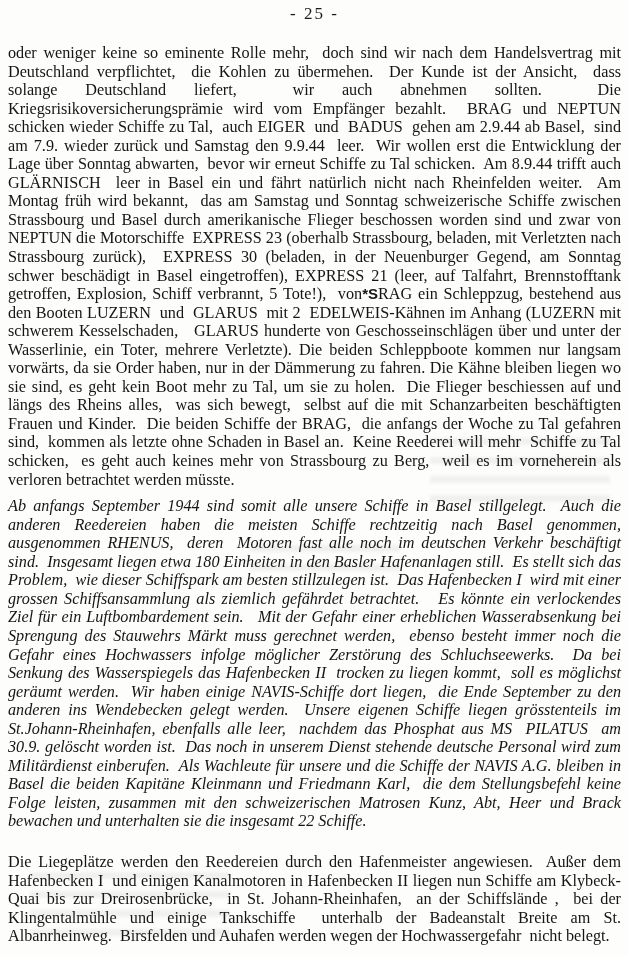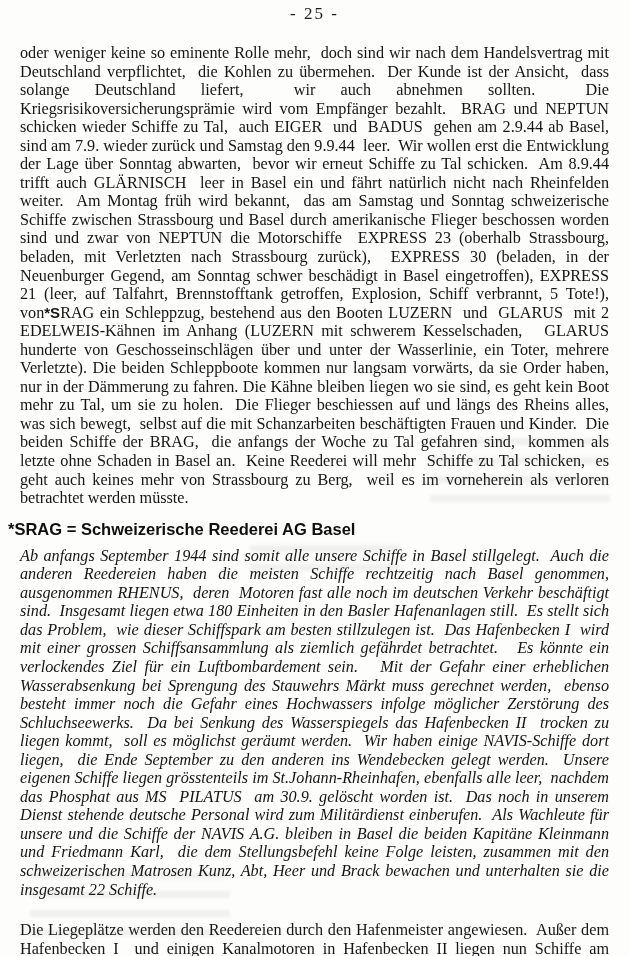--- a/index.html
+++ b/index.html
@@ -20,21 +20,21 @@
   }
   .page-number {
     text-align: center;
     font-size: 17px;
     line-height: 18px;
     letter-spacing: 2px;
     margin-bottom: 21px;
     color: #1b1b1b;
   }
   .body-text {
-    margin: 12px;
+    margin: 0;
     font-size: 16.2px;
     line-height: 18.55px;
     text-align: justify;
     white-space: pre-wrap;
     color: #151515;
   }
   .marker {
     font-family: "Liberation Sans", sans-serif;
     font-weight: bold;
     font-size: 15px;
@@ -68,21 +68,20 @@
 </style>
 </head>
 <body>
 
 <div class="page">
 
   <div class="page-number">-  25 -</div>
 
   <p class="body-text"><span>oder weniger keine so eminente Rolle mehr,  doch sind wir nach dem Handelsvertrag mit Deutschland verpflichtet,  die Kohlen zu übermehen.  Der Kunde ist der Ansicht,  dass solange Deutschland liefert,  wir auch abnehmen sollten.  Die Kriegsrisikoversicherungsprämie wird vom Empfänger bezahlt.  BRAG und NEPTUN schicken wieder Schiffe zu Tal,  auch EIGER  und  BADUS  gehen am 2.9.44 ab Basel,  sind am 7.9. wieder zurück und Samstag den 9.9.44  leer.  Wir wollen erst die Entwicklung der Lage über Sonntag abwarten,  bevor wir erneut Schiffe zu Tal schicken.  Am 8.9.44 trifft auch GLÄRNISCH  leer in Basel ein und fährt natürlich nicht nach Rheinfelden weiter.  Am Montag früh wird bekannt,  das am Samstag und Sonntag schweizerische Schiffe zwischen Strassbourg und Basel durch amerikanische Flieger beschossen worden sind und zwar von NEPTUN die Motorschiffe  EXPRESS 23 (oberhalb Strassbourg, beladen, mit Verletzten nach Strassbourg zurück),  EXPRESS 30 (beladen, in der Neuenburger Gegend, am Sonntag schwer beschädigt in Basel eingetroffen), EXPRESS 21 (leer, auf Talfahrt, Brennstofftank getroffen, Explosion, Schiff verbrannt, 5 Tote!),  von</span><span class="marker">*S</span><span>RAG ein Schleppzug, bestehend aus den Booten LUZERN  und  GLARUS  mit 2  EDELWEIS-Kähnen im Anhang (LUZERN mit schwerem Kesselschaden,   GLARUS hunderte von Geschosseinschlägen über und unter der Wasserlinie, ein Toter, mehrere Verletzte). Die beiden Schleppboote kommen nur langsam vorwärts, da sie Order haben, nur in der Dämmerung zu fahren. Die Kähne bleiben liegen wo sie sind, es geht kein Boot mehr zu Tal, um sie zu holen.  Die Flieger beschiessen auf und längs des Rheins alles,  was sich bewegt,  selbst auf die mit Schanzarbeiten beschäftigten Frauen und Kinder.  Die beiden Schiffe der BRAG,  die anfangs der Woche zu Tal gefahren sind,  kommen als letzte ohne Schaden in Basel an.  Keine Reederei will mehr  Schiffe zu Tal schicken,  es geht auch keines mehr von Strassbourg zu Berg,  weil es im vorneherein als verloren betrachtet werden müsste.</span></p>
 
-  <p class="footnote">*SRAG = Schweizerische Reederei AG Basel</p>
 
   <p class="body-text para-2">Ab anfangs September 1944 sind somit alle unsere Schiffe in Basel stillgelegt.  Auch die anderen Reedereien haben die meisten Schiffe rechtzeitig nach Basel genommen, ausgenommen RHENUS,  deren  Motoren fast alle noch im deutschen Verkehr beschäftigt sind.  Insgesamt liegen etwa 180 Einheiten in den Basler Hafenanlagen still.  Es stellt sich das Problem,  wie dieser Schiffspark am besten stillzulegen ist.  Das Hafenbecken I  wird mit einer grossen Schiffsansammlung als ziemlich gefährdet betrachtet.   Es könnte ein verlockendes Ziel für ein Luftbombardement sein.   Mit der Gefahr einer erheblichen Wasserabsenkung bei Sprengung des Stauwehrs Märkt muss gerechnet werden,  ebenso besteht immer noch die Gefahr eines Hochwassers infolge möglicher Zerstörung des Schluchseewerks.  Da bei Senkung des Wasserspiegels das Hafenbecken II  trocken zu liegen kommt,  soll es möglichst geräumt werden.  Wir haben einige NAVIS-Schiffe dort liegen,  die Ende September zu den anderen ins Wendebecken gelegt werden.  Unsere eigenen Schiffe liegen grösstenteils im St.Johann-Rheinhafen, ebenfalls alle leer,  nachdem das Phosphat aus MS  PILATUS  am 30.9. gelöscht worden ist.  Das noch in unserem Dienst stehende deutsche Personal wird zum Militärdienst einberufen.  Als Wachleute für unsere und die Schiffe der NAVIS A.G. bleiben in Basel die beiden Kapitäne Kleinmann und Friedmann Karl,  die dem Stellungsbefehl keine Folge leisten, zusammen mit den schweizerischen Matrosen Kunz, Abt, Heer und Brack bewachen und unterhalten sie die insgesamt 22 Schiffe.</p>
 
   <p class="body-text para-3">Die Liegeplätze werden den Reedereien durch den Hafenmeister angewiesen.  Außer dem Hafenbecken I  und einigen Kanalmotoren in Hafenbecken II liegen nun Schiffe am Klybeck-Quai bis zur Dreirosenbrücke,  in St. Johann-Rheinhafen,  an der Schiffslände ,  bei der Klingentalmühle und einige Tankschiffe  unterhalb der Badeanstalt Breite am St. Albanrheinweg.  Birsfelden und Auhafen werden wegen der Hochwassergefahr  nicht belegt.</p>
 
   <div class="bleed bleed-a"></div>
   <div class="bleed bleed-b"></div>
   <div class="bleed bleed-c"></div>
 
 </div>

